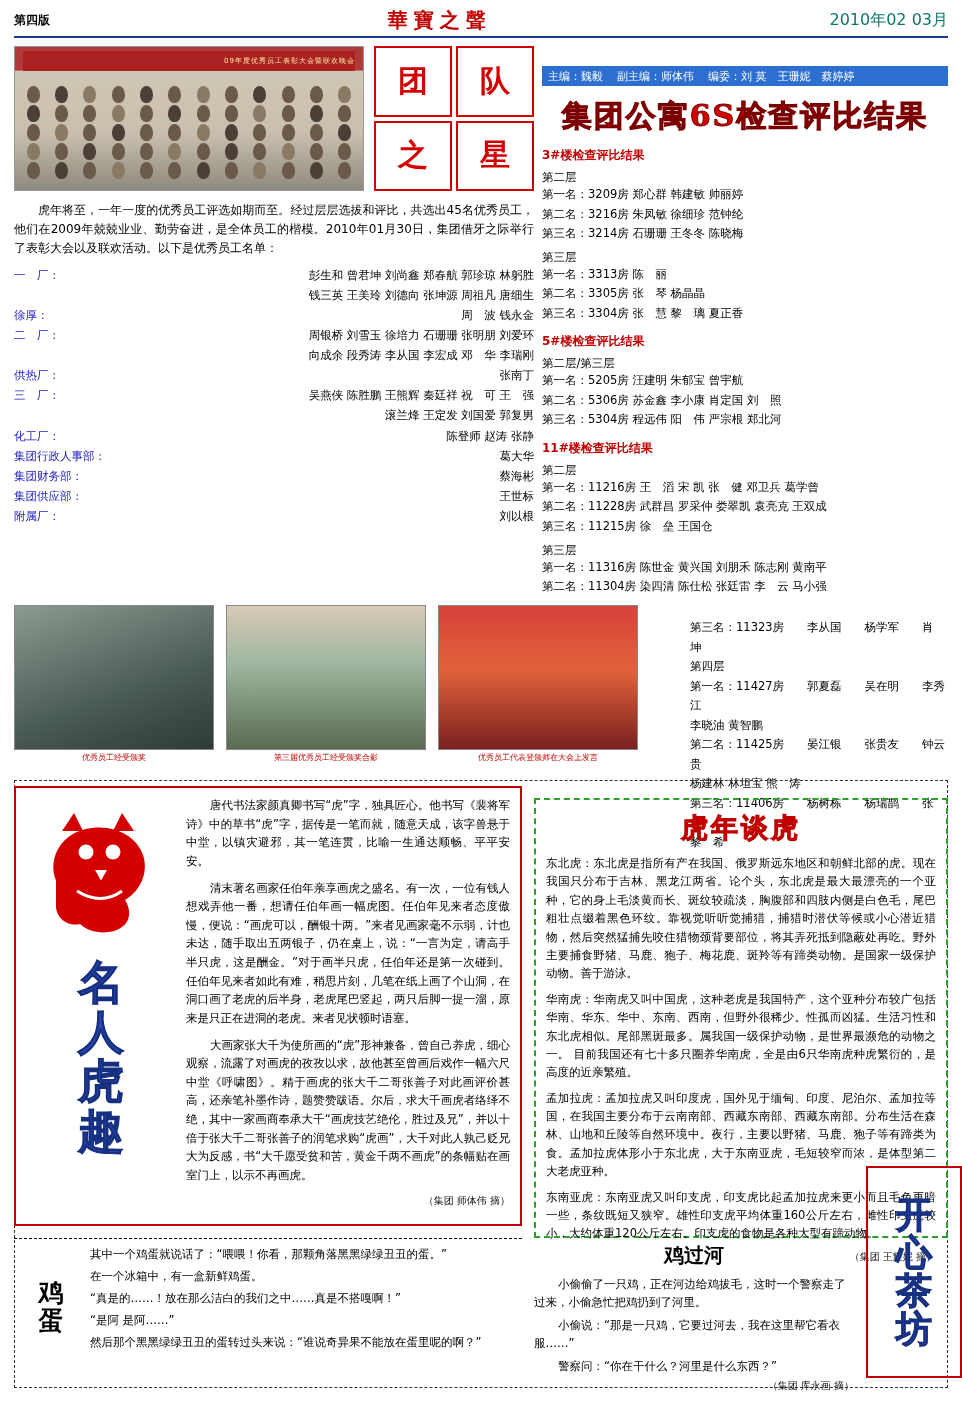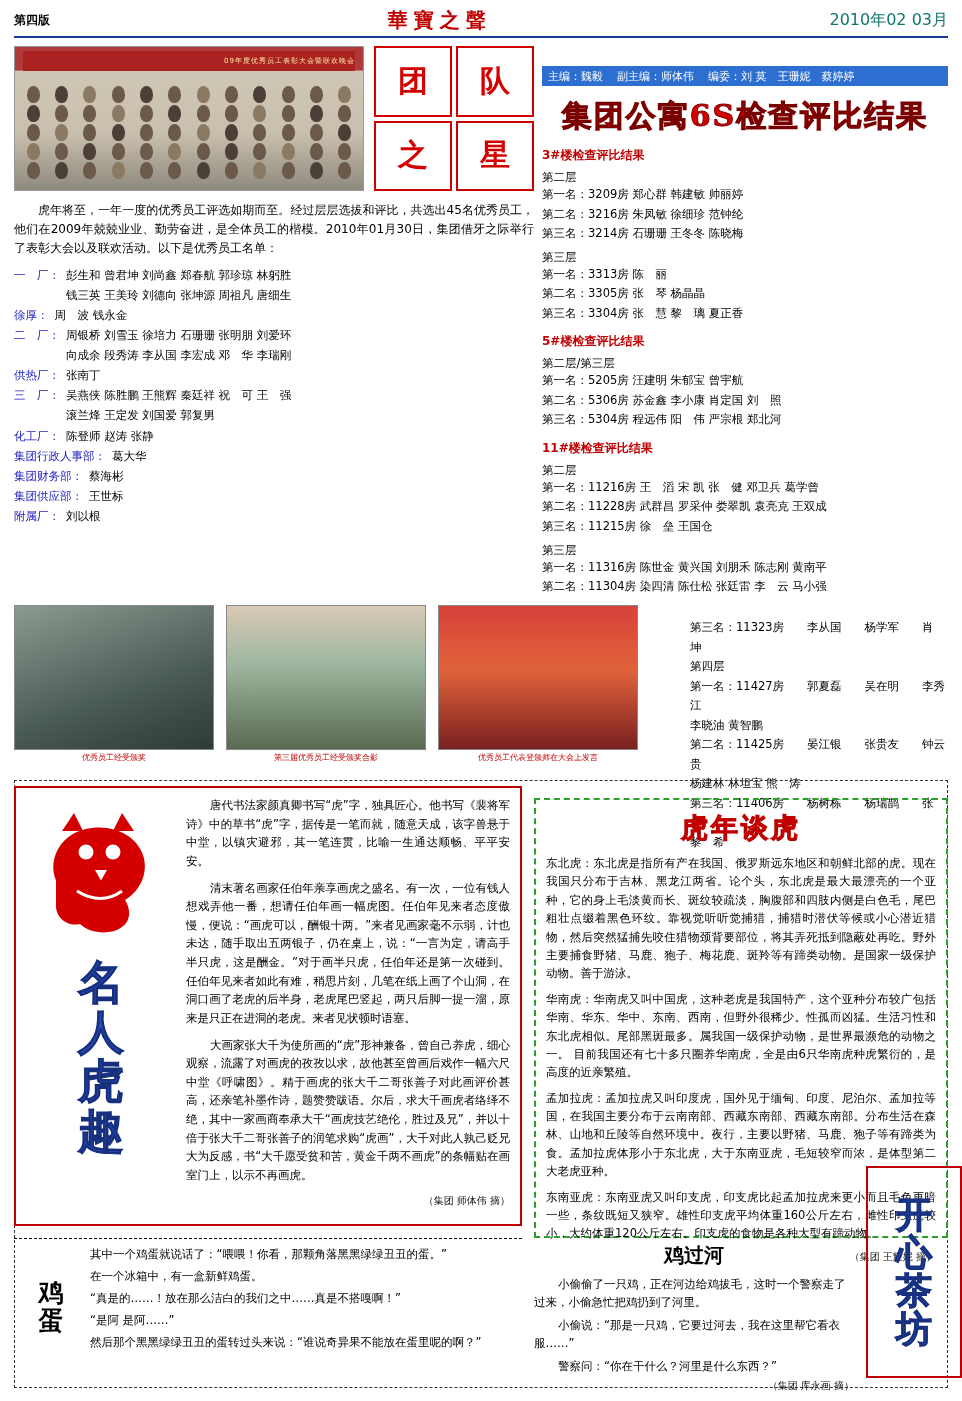--- a/index.html
+++ b/index.html
@@ -68,21 +68,21 @@
     font-size: 30px; font-weight: bold; color:#d40000;
     font-family: "DejaVu Serif","Liberation Serif", serif;
     border: 2px solid #d40000;
   }
   .star-char.b2 { border-color:#c00; }
 
   .body-text { font-size: 12px; line-height: 1.6; margin-top: 10px; text-align: justify; }
   .indent { text-indent: 24px; }
 
   .namelist { margin-top: 6px; font-size: 11.5px; line-height: 1.75; }
-  .namelist .row { display: flex; }
+  .namelist .row { display: flex; justify-content: space-between; }
   .namelist .dept { color: #1a1ac0; white-space: nowrap; margin-right: 6px; }
   .namelist .names { color:#000; }
 
   
   .editors-bar {
     background:#2d6fd1; color:#fff; font-size:11px; padding:3px 6px;
     display:flex; gap:14px; align-items:flex-start; height:20px;margin-top:20px;
   }
   .big-title {
     text-align:center; margin-top:10px;

